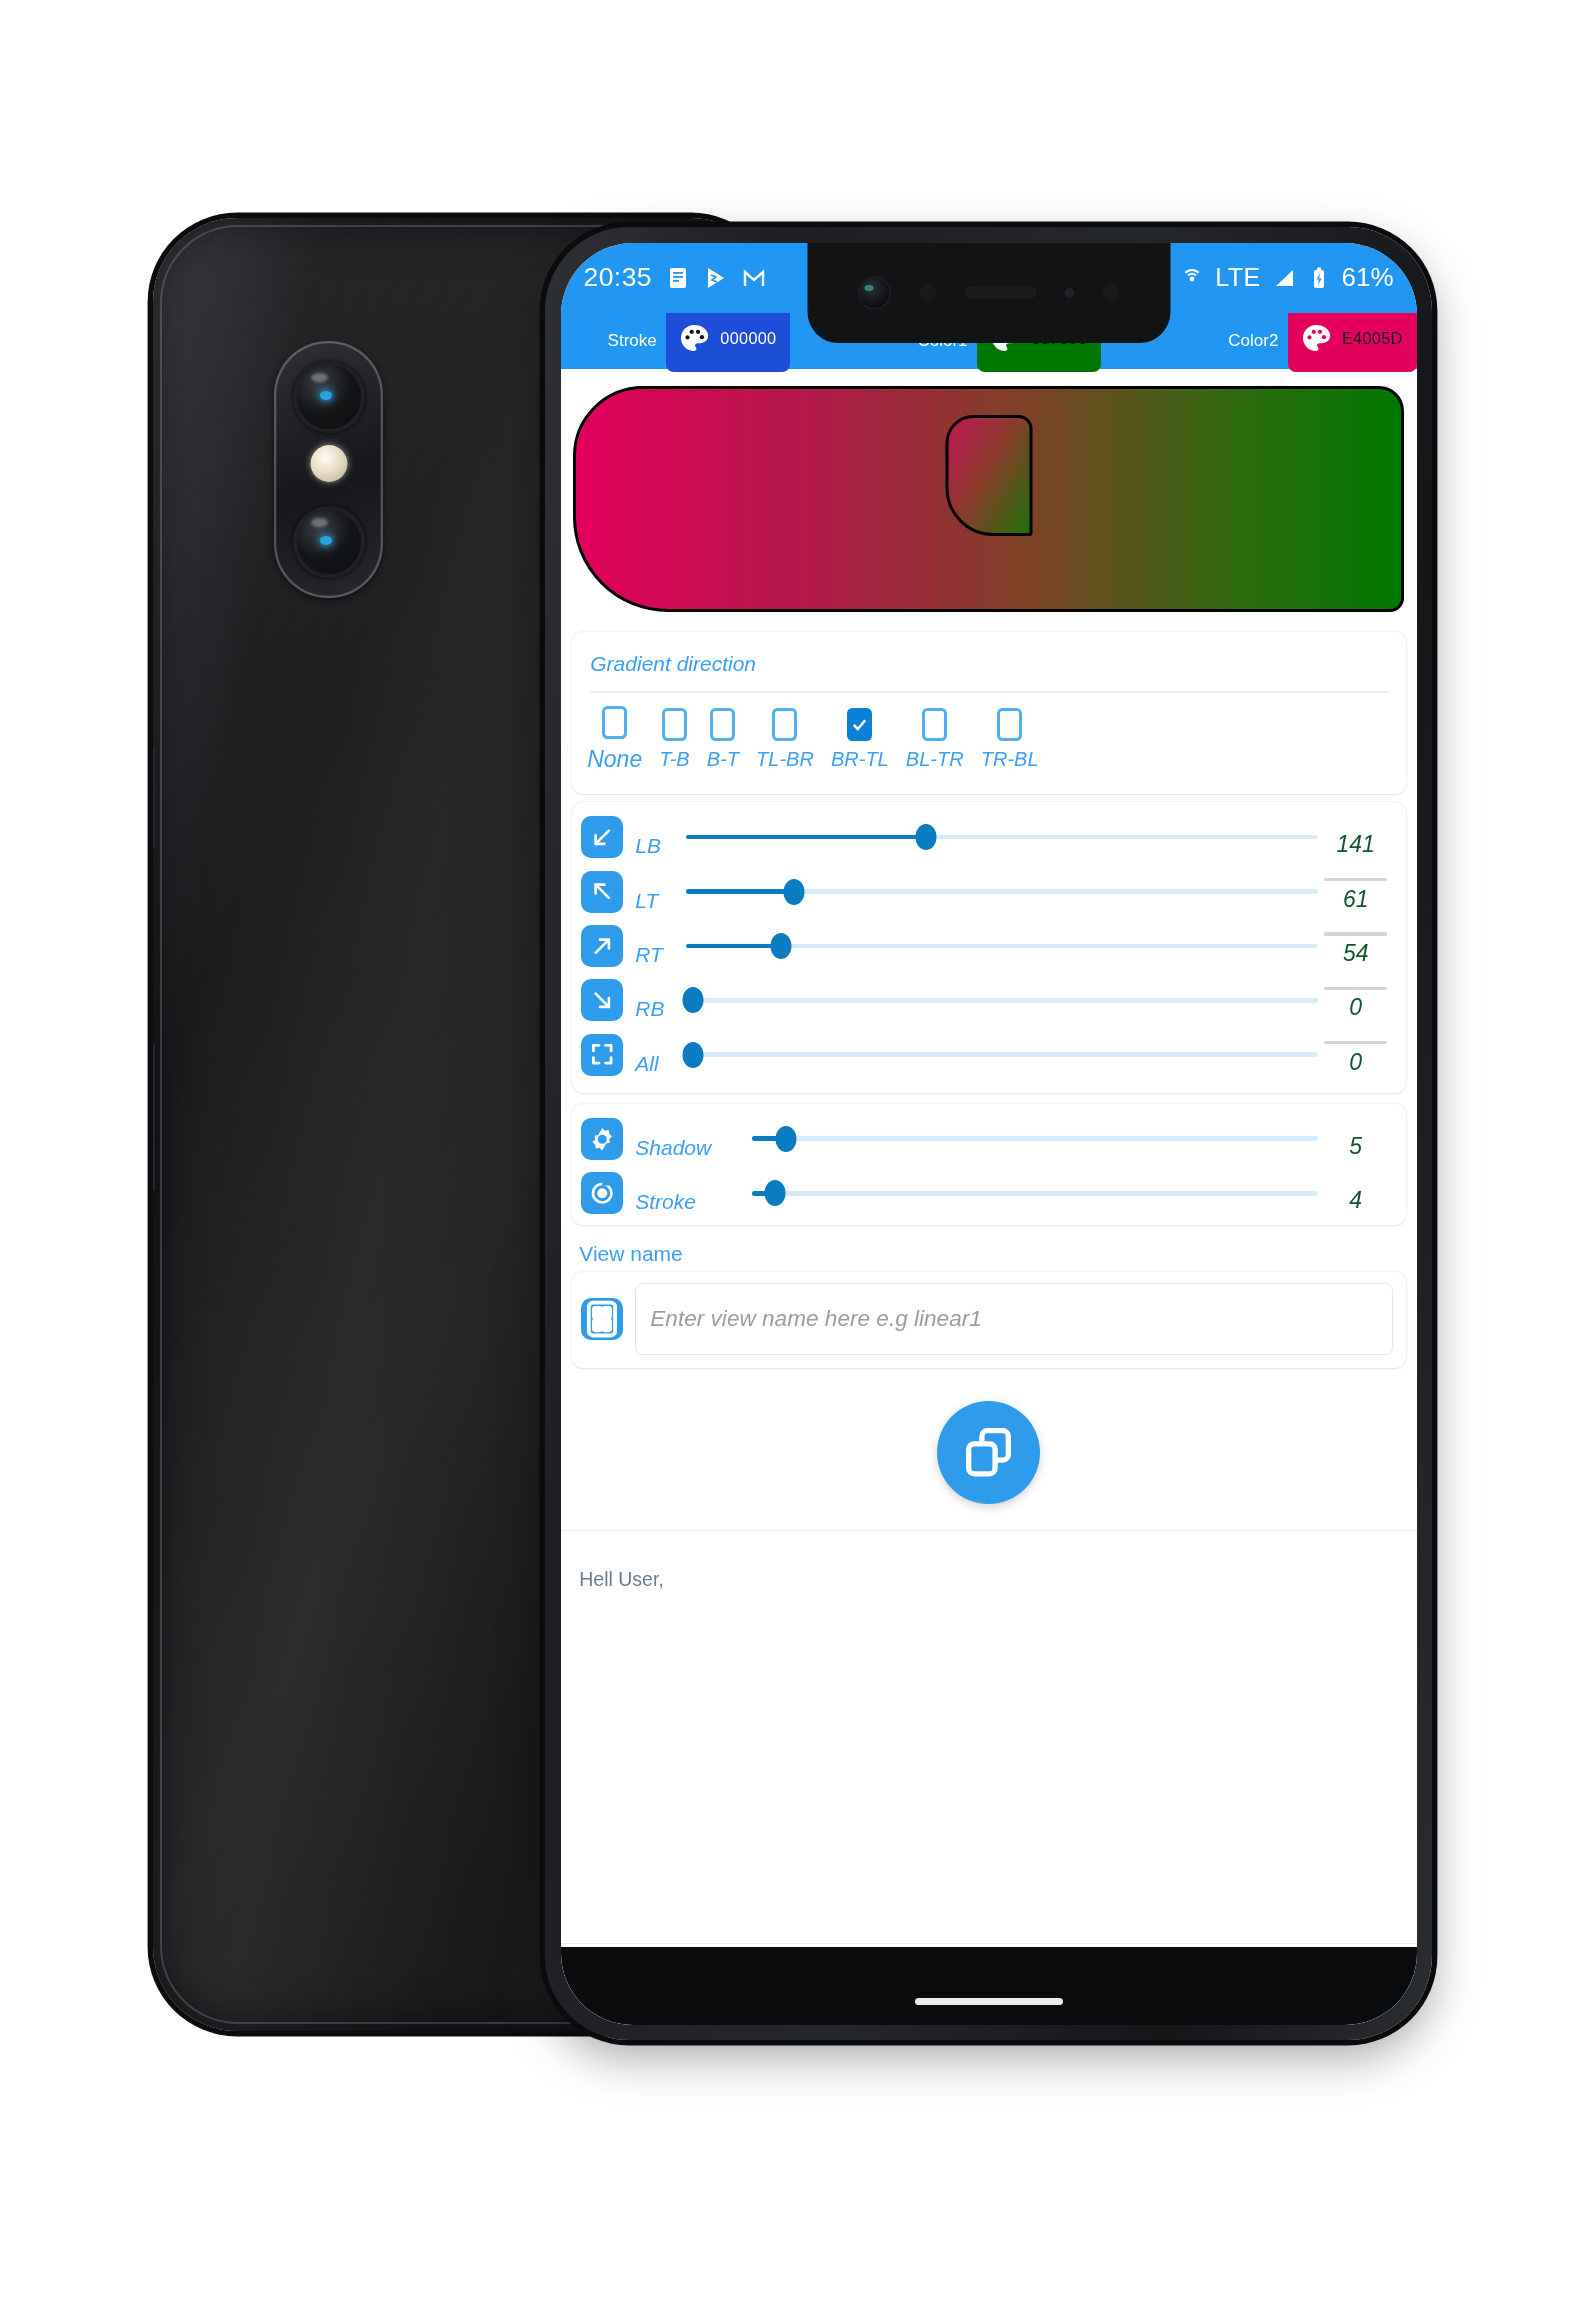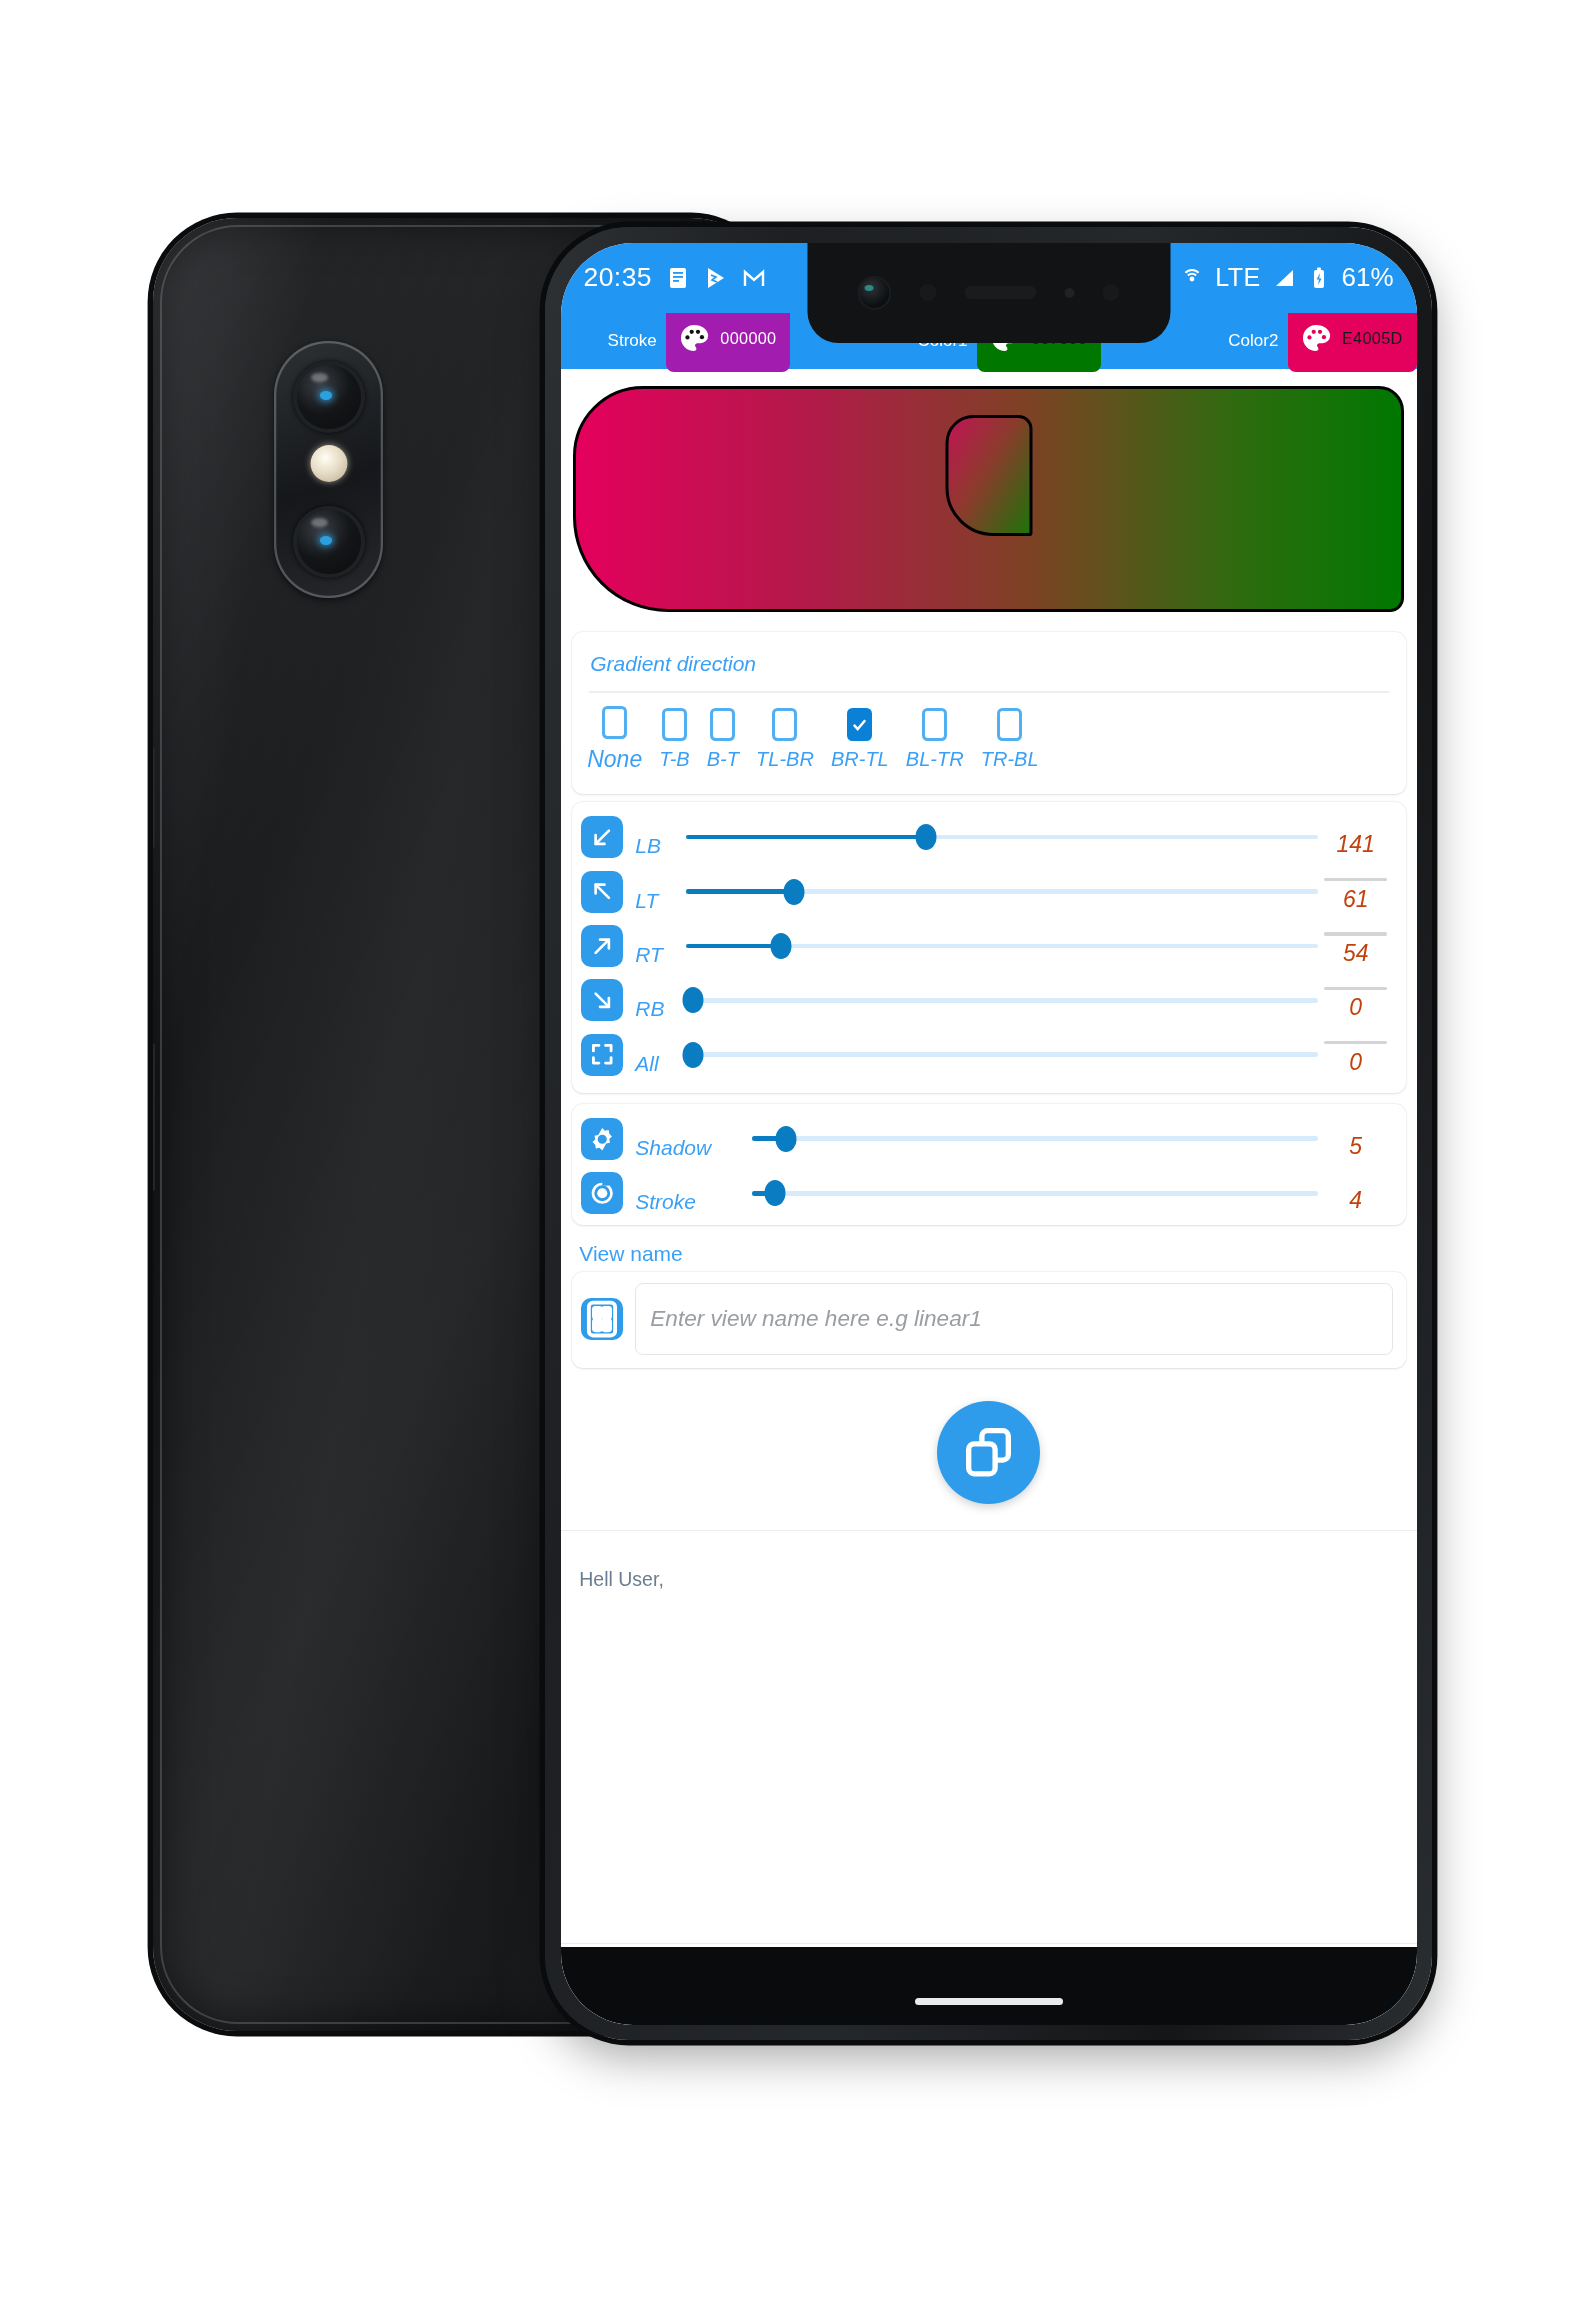--- a/index.html
+++ b/index.html
@@ -121,21 +121,21 @@
   .cgroup { display:flex; align-items:center; }
   .cgroup.g1 { margin-left:47px; }
   .cgroup.g2 { margin-left:auto; }
   .cgroup.g3 { margin-left:auto; margin-right:0; }
   .clabel { color:#fff; font-size:17px; margin-right:9.3px; white-space:nowrap; }
   .cbtn {
     display:flex; align-items:center; gap:9.3px;
     padding:0 14px 0 11px; height:67px; margin-top:-4.7px;
     border-radius:7.8px;
   }
-  .cbtn.k1 { background:#a21caf;justify-content:flex-end; }
+  .cbtn.k1 { background:#1d4ed8;justify-content:flex-end; }
   .cbtn.k2 { background:#007800; }
   .cbtn.k3 { background:#E4005D; }
   .chex { font-size:16.3px; letter-spacing:0.3px; }
   .cbtn.k1 .chex { color:#ffffff; }
   .cbtn.k2 .chex { color:#1a1a1a; }
   .cbtn.k3 .chex { color:#1a1a1a; }
   .palette { width:34px; height:34px; flex:0 0 auto; }
 
   
   .content { flex:1 1 auto; background:#ffffff; overflow:hidden; position:relative; }
@@ -191,21 +191,21 @@
   .sicon svg { width:26.5px; height:26.5px; }
   .sname { color:#3ba0f5; font-size:21px; width:51px; margin-left:12.4px; flex:0 0 auto; }
   .track-wrap { flex:1 1 auto; position:relative; height:42px; display:flex; align-items:center; }
   .track { position:absolute; left:0; right:0; height:4.7px; background:#d6ebfb; border-radius:2.3px; }
   .track-fill { position:absolute; left:0; height:4.7px; background:#0a7cc2; border-radius:2.3px; }
   .thumb {
     position:absolute; width:21px; height:26px; border-radius:50%;
     background:#0a7cc2; transform:translateX(-50%);
   }
   .sval {
-    width:75px; flex:0 0 auto; text-align:center; color:#c2410c; font-size:23px;
+    width:75px; flex:0 0 auto; text-align:center; color:#14532d; font-size:23px;
     position:relative;
   }
   .sval .uline {
     position:absolute; left:6.2px; right:6.2px; bottom:-23px; height:3.1px; background:#d2d4d6; border-radius:1.6px;
   }
 
   
   .ctrl-card2 { margin:11px 11px 0 11px; padding:7.8px 0 4.7px 0; }
   .srow.wide .sname { width:117px; }
 

